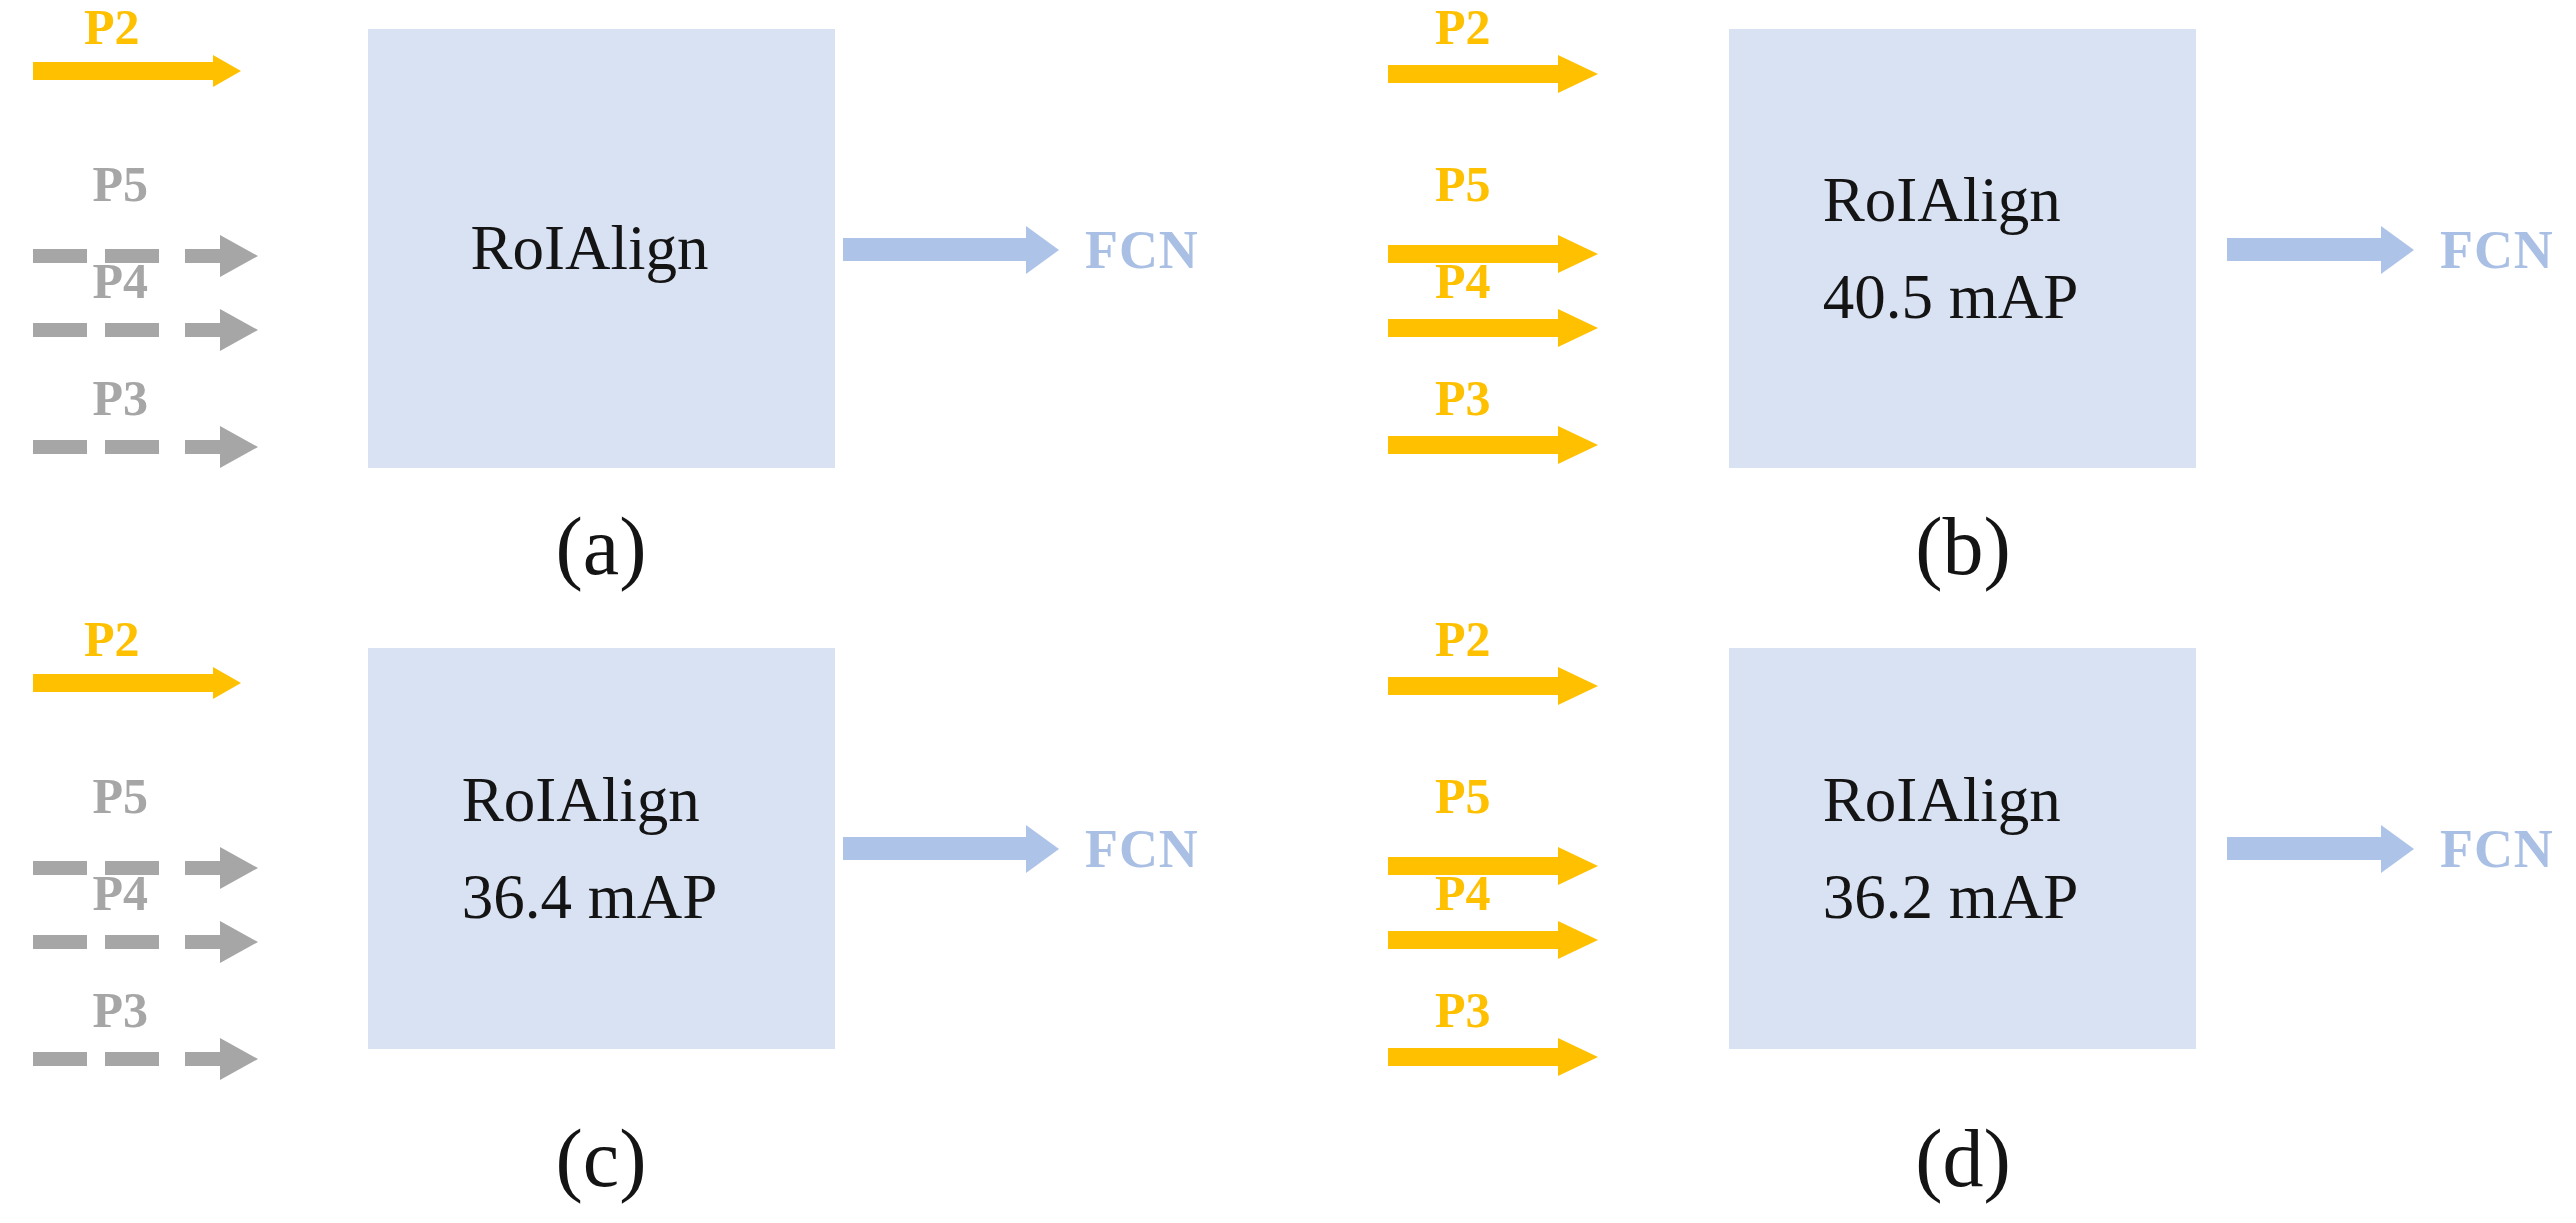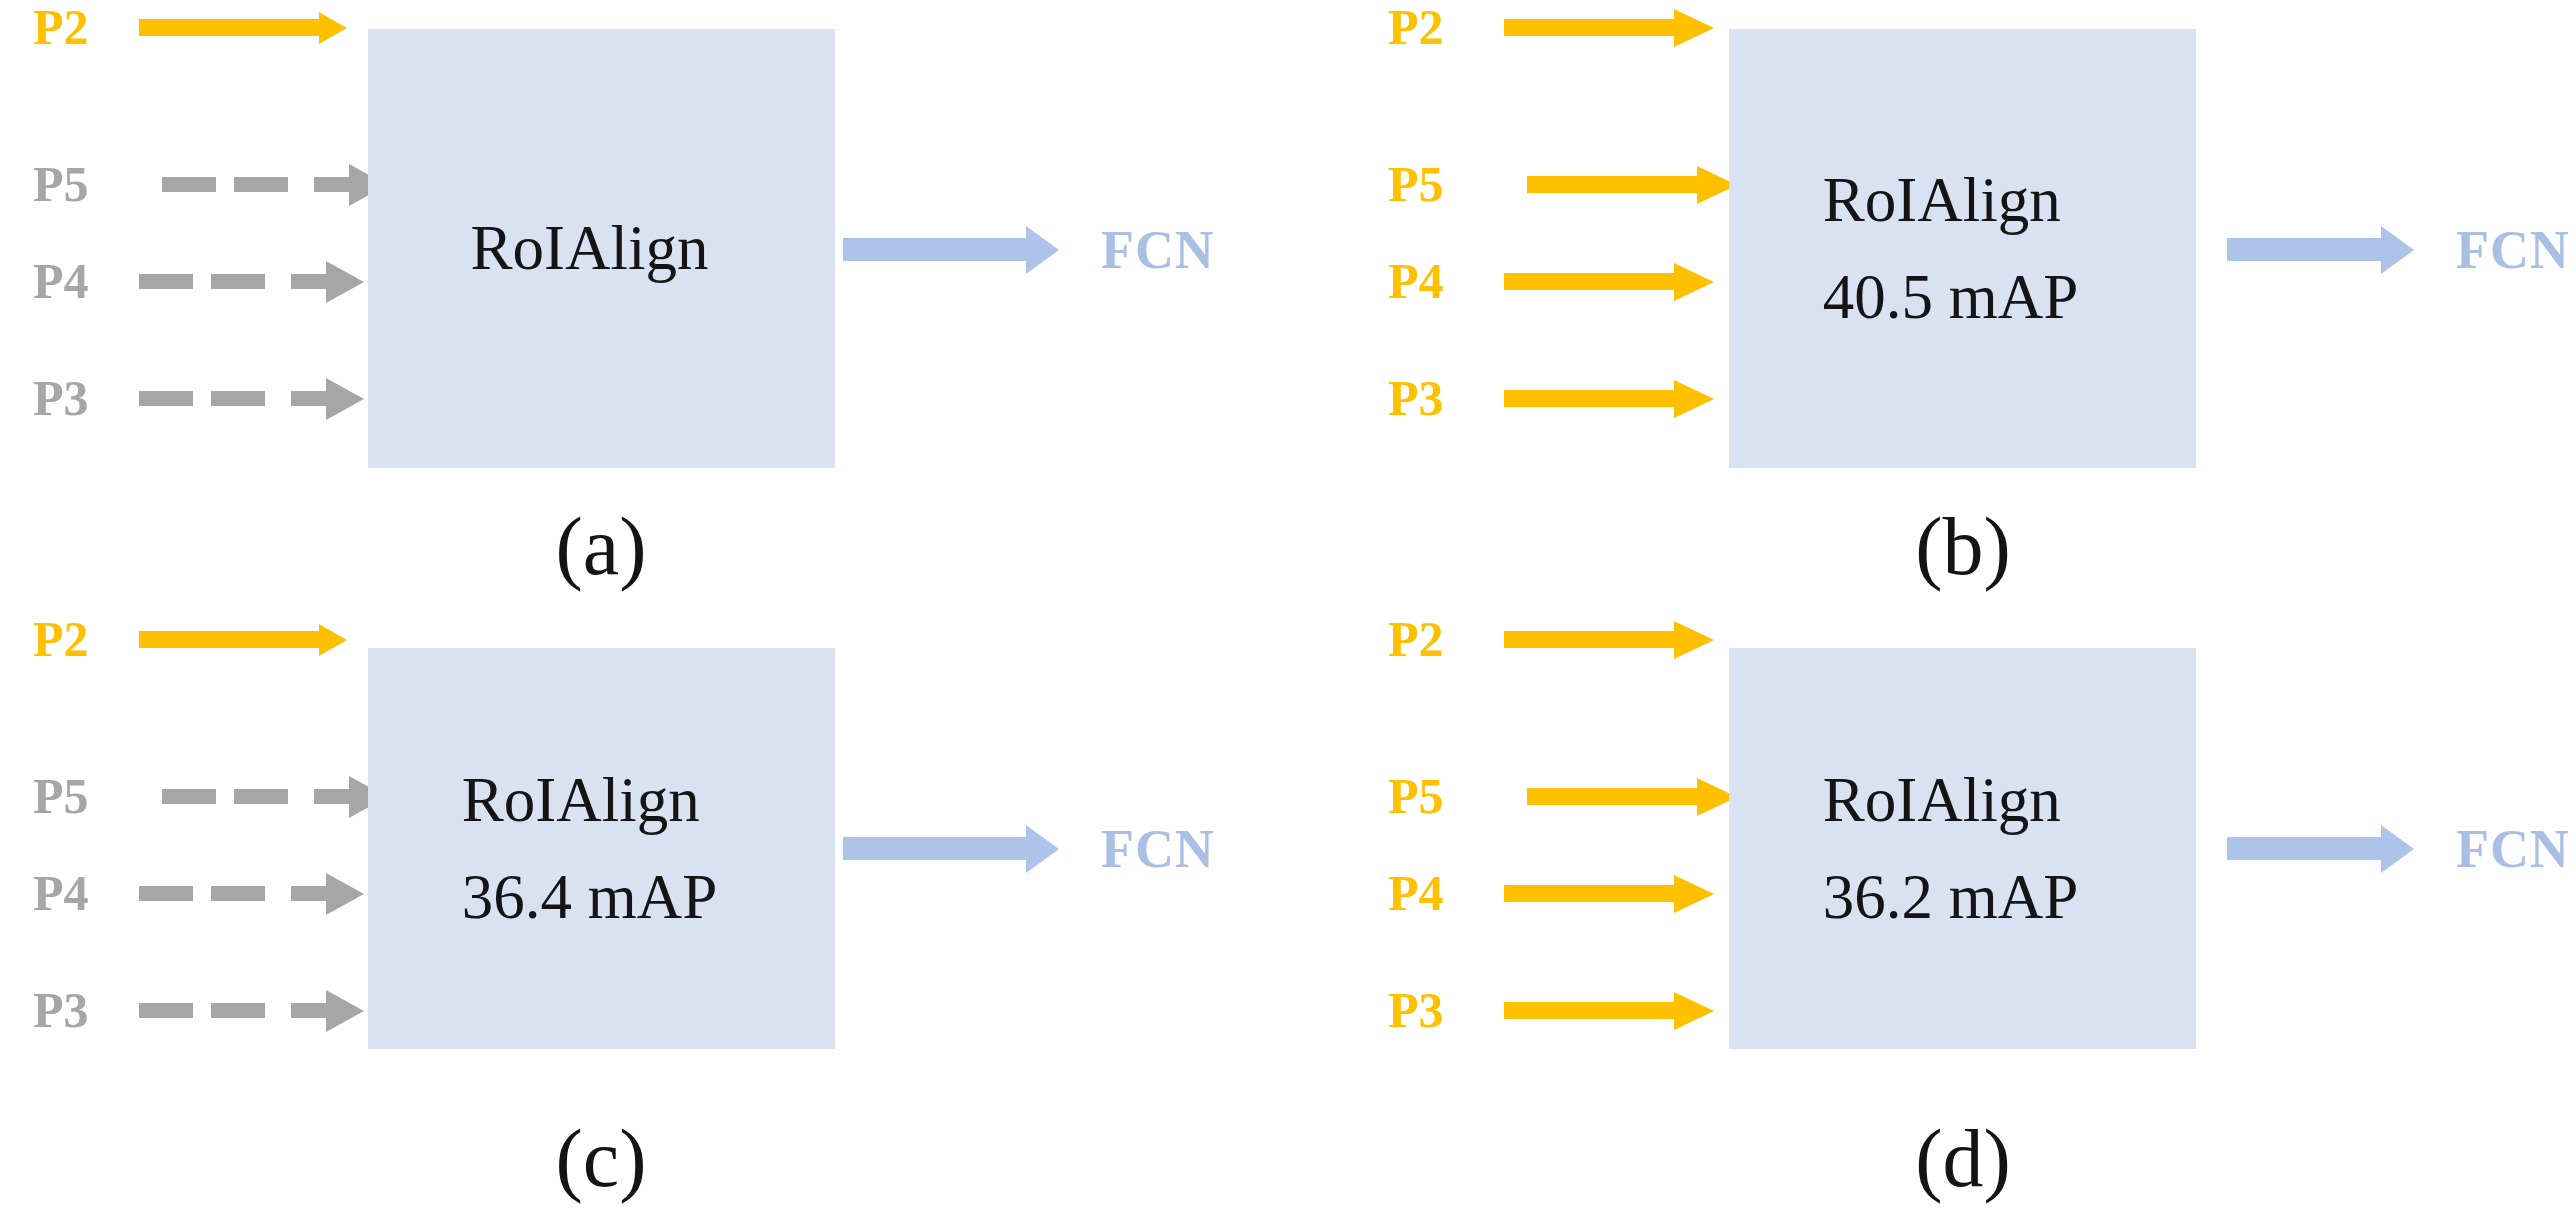--- a/index.html
+++ b/index.html
@@ -12,21 +12,21 @@
   }
   *{margin:0;padding:0;box-sizing:border-box;}
   html,body{width:2576px;height:1223px;background:#ffffff;overflow:hidden;}
   body{font-family:"Liberation Serif","DejaVu Serif",serif;}
 
   .figure{position:relative;width:2576px;height:1223px;display:grid;
           grid-template-columns:1288px 1288px;grid-template-rows:612px 612px;}
   .panel{position:relative;width:1288px;height:612px;}
 
   
-  .input-row{position:absolute;height:55px;display:flex;align-items:center;}
+  .input-row{position:absolute;height:55px;display:flex;align-items:center;flex-direction:column;}
   .panel.left  .input-row{left:33px;}
   .panel.right .input-row{left:100px;}
   .input-row:nth-of-type(1){top:61px;}
   .input-row:nth-of-type(2){top:157px;gap:23px;}
   .input-row:nth-of-type(3){top:254px;}
   .input-row:nth-of-type(4){top:371px;}
 
   .p-label{display:inline-block;width:73px;font-weight:bold;font-size:50px;line-height:55px;}
   .p-label.solid{color:var(--gold);}
   .p-label.dashed{color:var(--gray);}
@@ -55,21 +55,21 @@
   .roi-box{position:absolute;background:var(--box-fill);
            display:flex;align-items:center;justify-content:center;}
   .panel.left  .roi-box{left:368px;width:467px;}
   .panel.right .roi-box{left:441px;width:467px;}
   .panel.top-row    .roi-box{top:29px;height:439px;}
   .panel.bottom-row .roi-box{top:36px;height:401px;}
   .roi-text{text-align:left;color:var(--ink);font-size:63px;line-height:97px;
             transform:translateX(-12px);}
 
   
-  .out-group{position:absolute;height:57px;display:flex;align-items:center;gap:16px;}
+  .out-group{position:absolute;height:57px;display:flex;align-items:center;}
   .panel.top-row    .out-group{top:221px;}
   .panel.bottom-row .out-group{top:208px;}
   .panel.left  .out-group{left:843px;}
   .panel.right .out-group{left:939px;}
   .out-arrow{display:flex;align-items:center;}
   .out-arrow .shaft{display:block;height:22.5px;background:var(--blue);}
   .panel.left  .out-arrow .shaft{width:183px;}
   .panel.right .out-arrow .shaft{width:154px;}
   .out-arrow .head{display:block;width:0;height:0;border-style:solid;border-color:transparent;
                    border-width:24px 0 24px 33px;border-left-color:var(--blue);}

